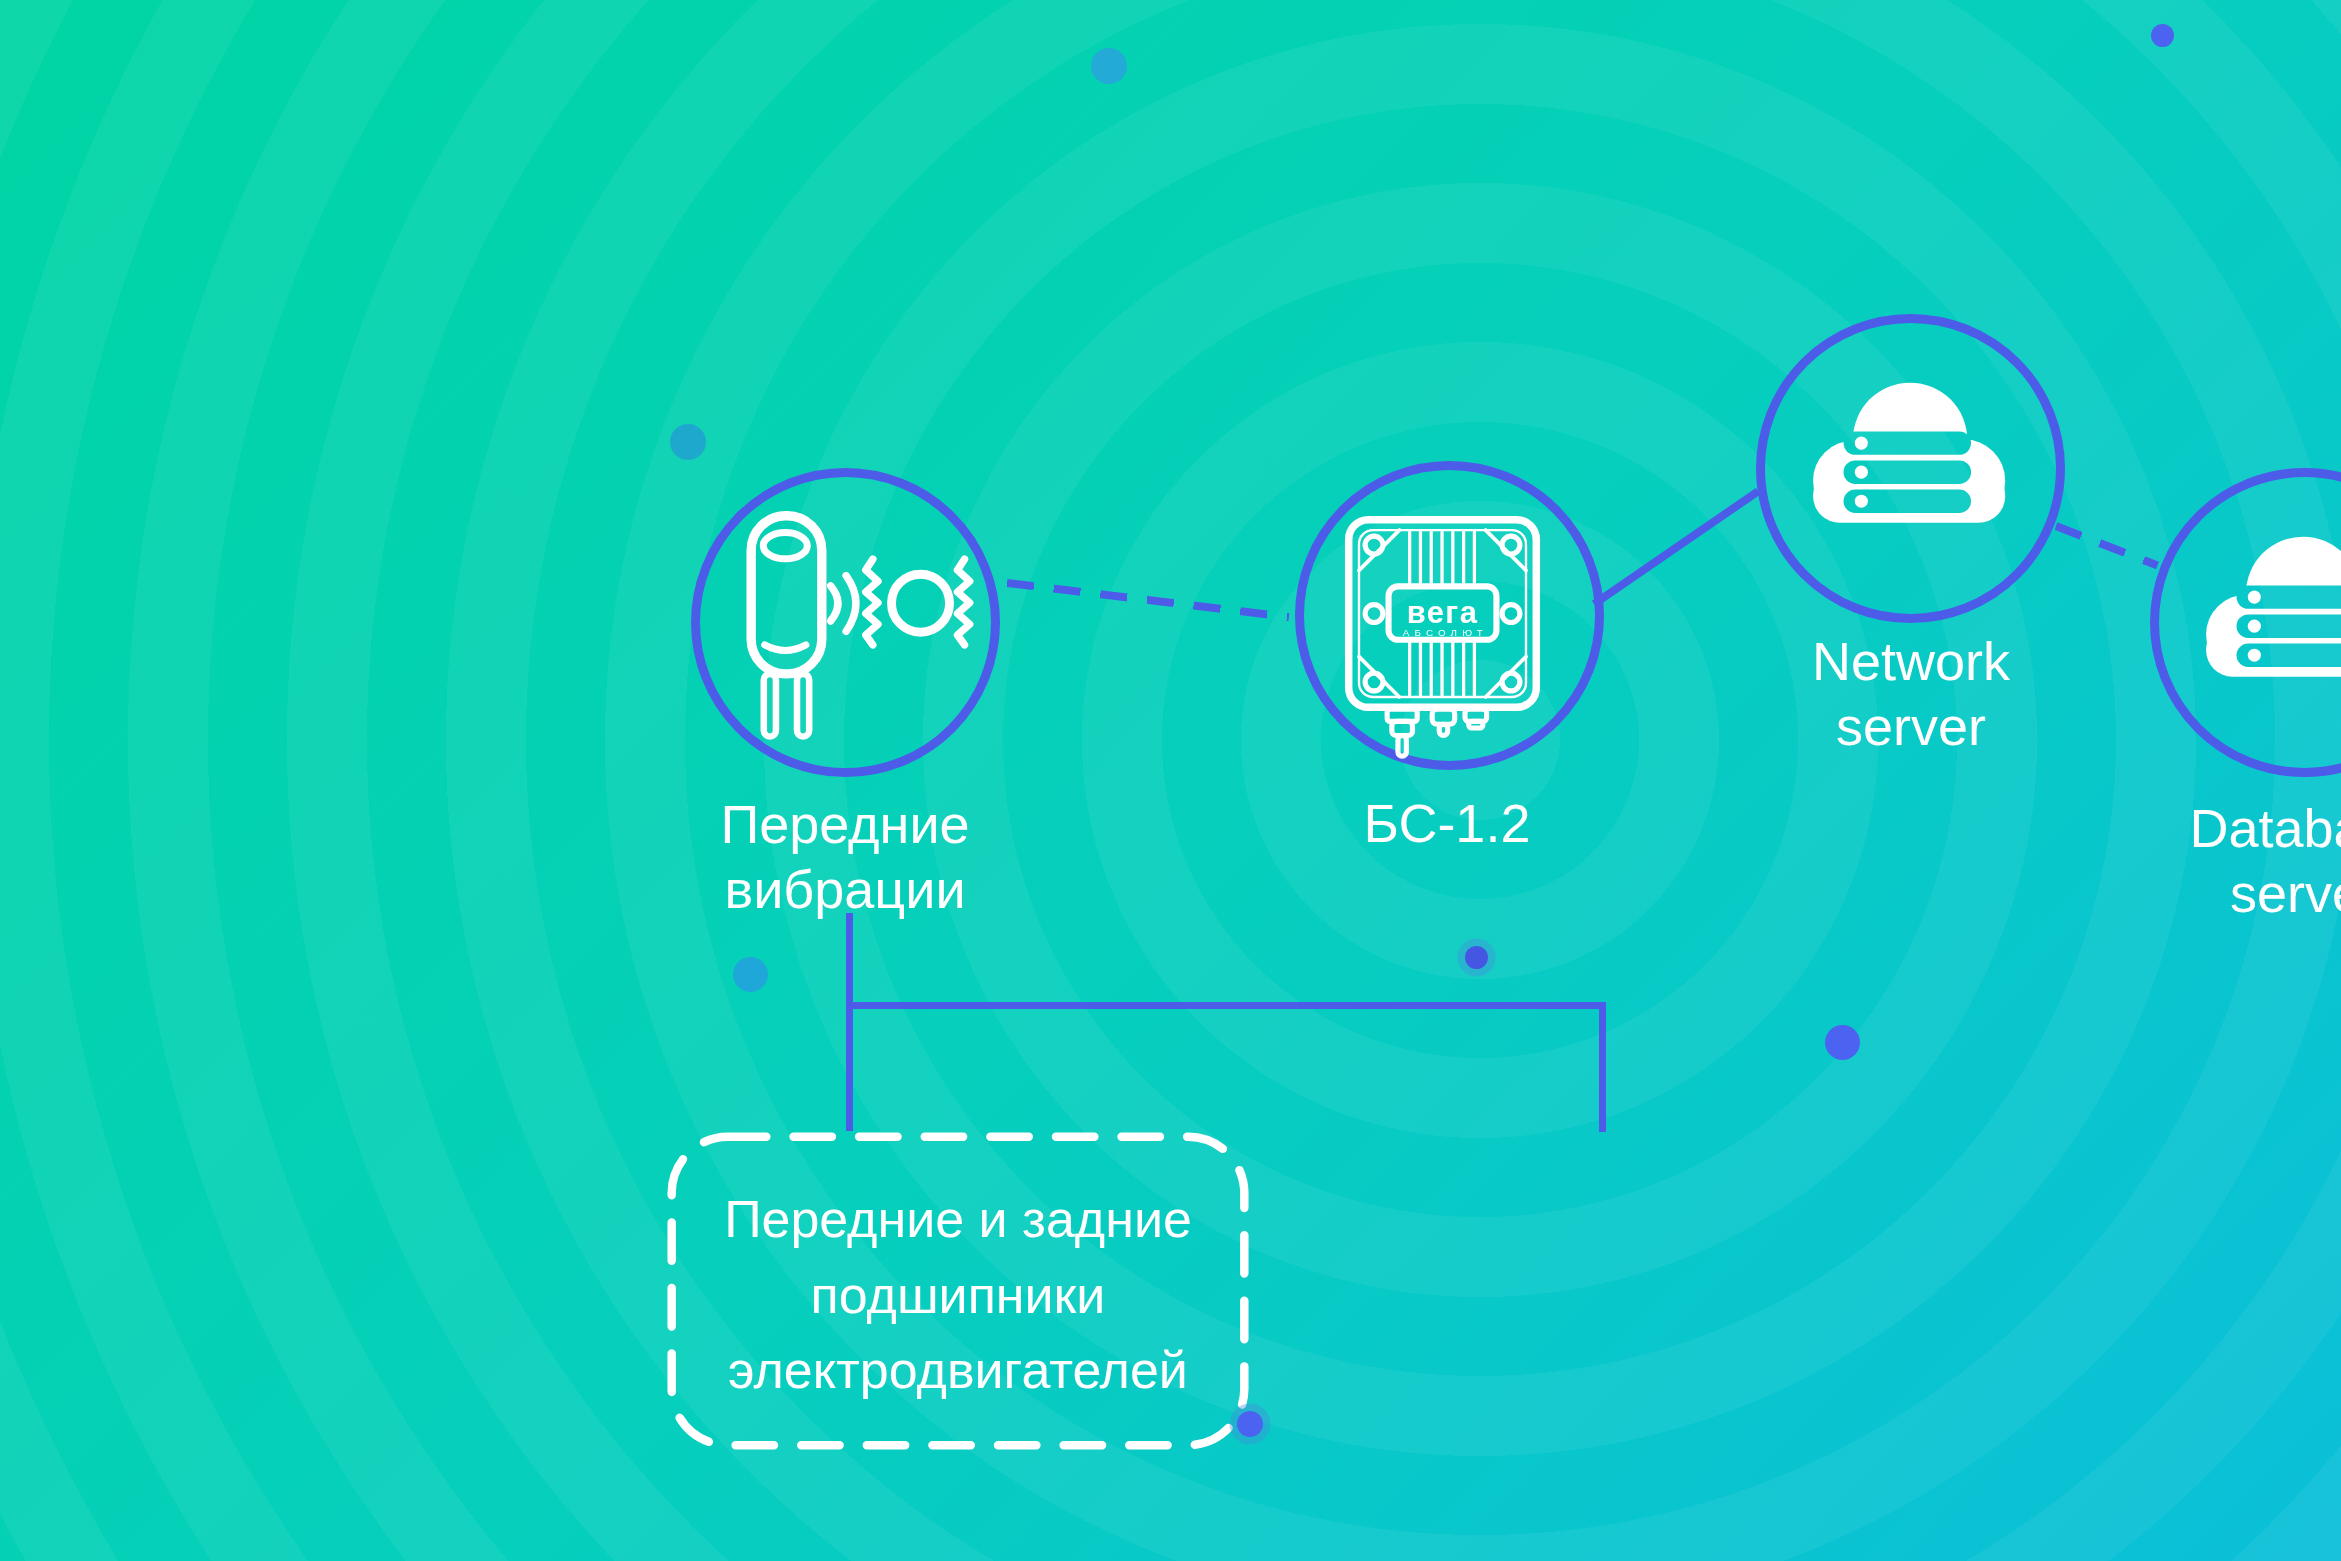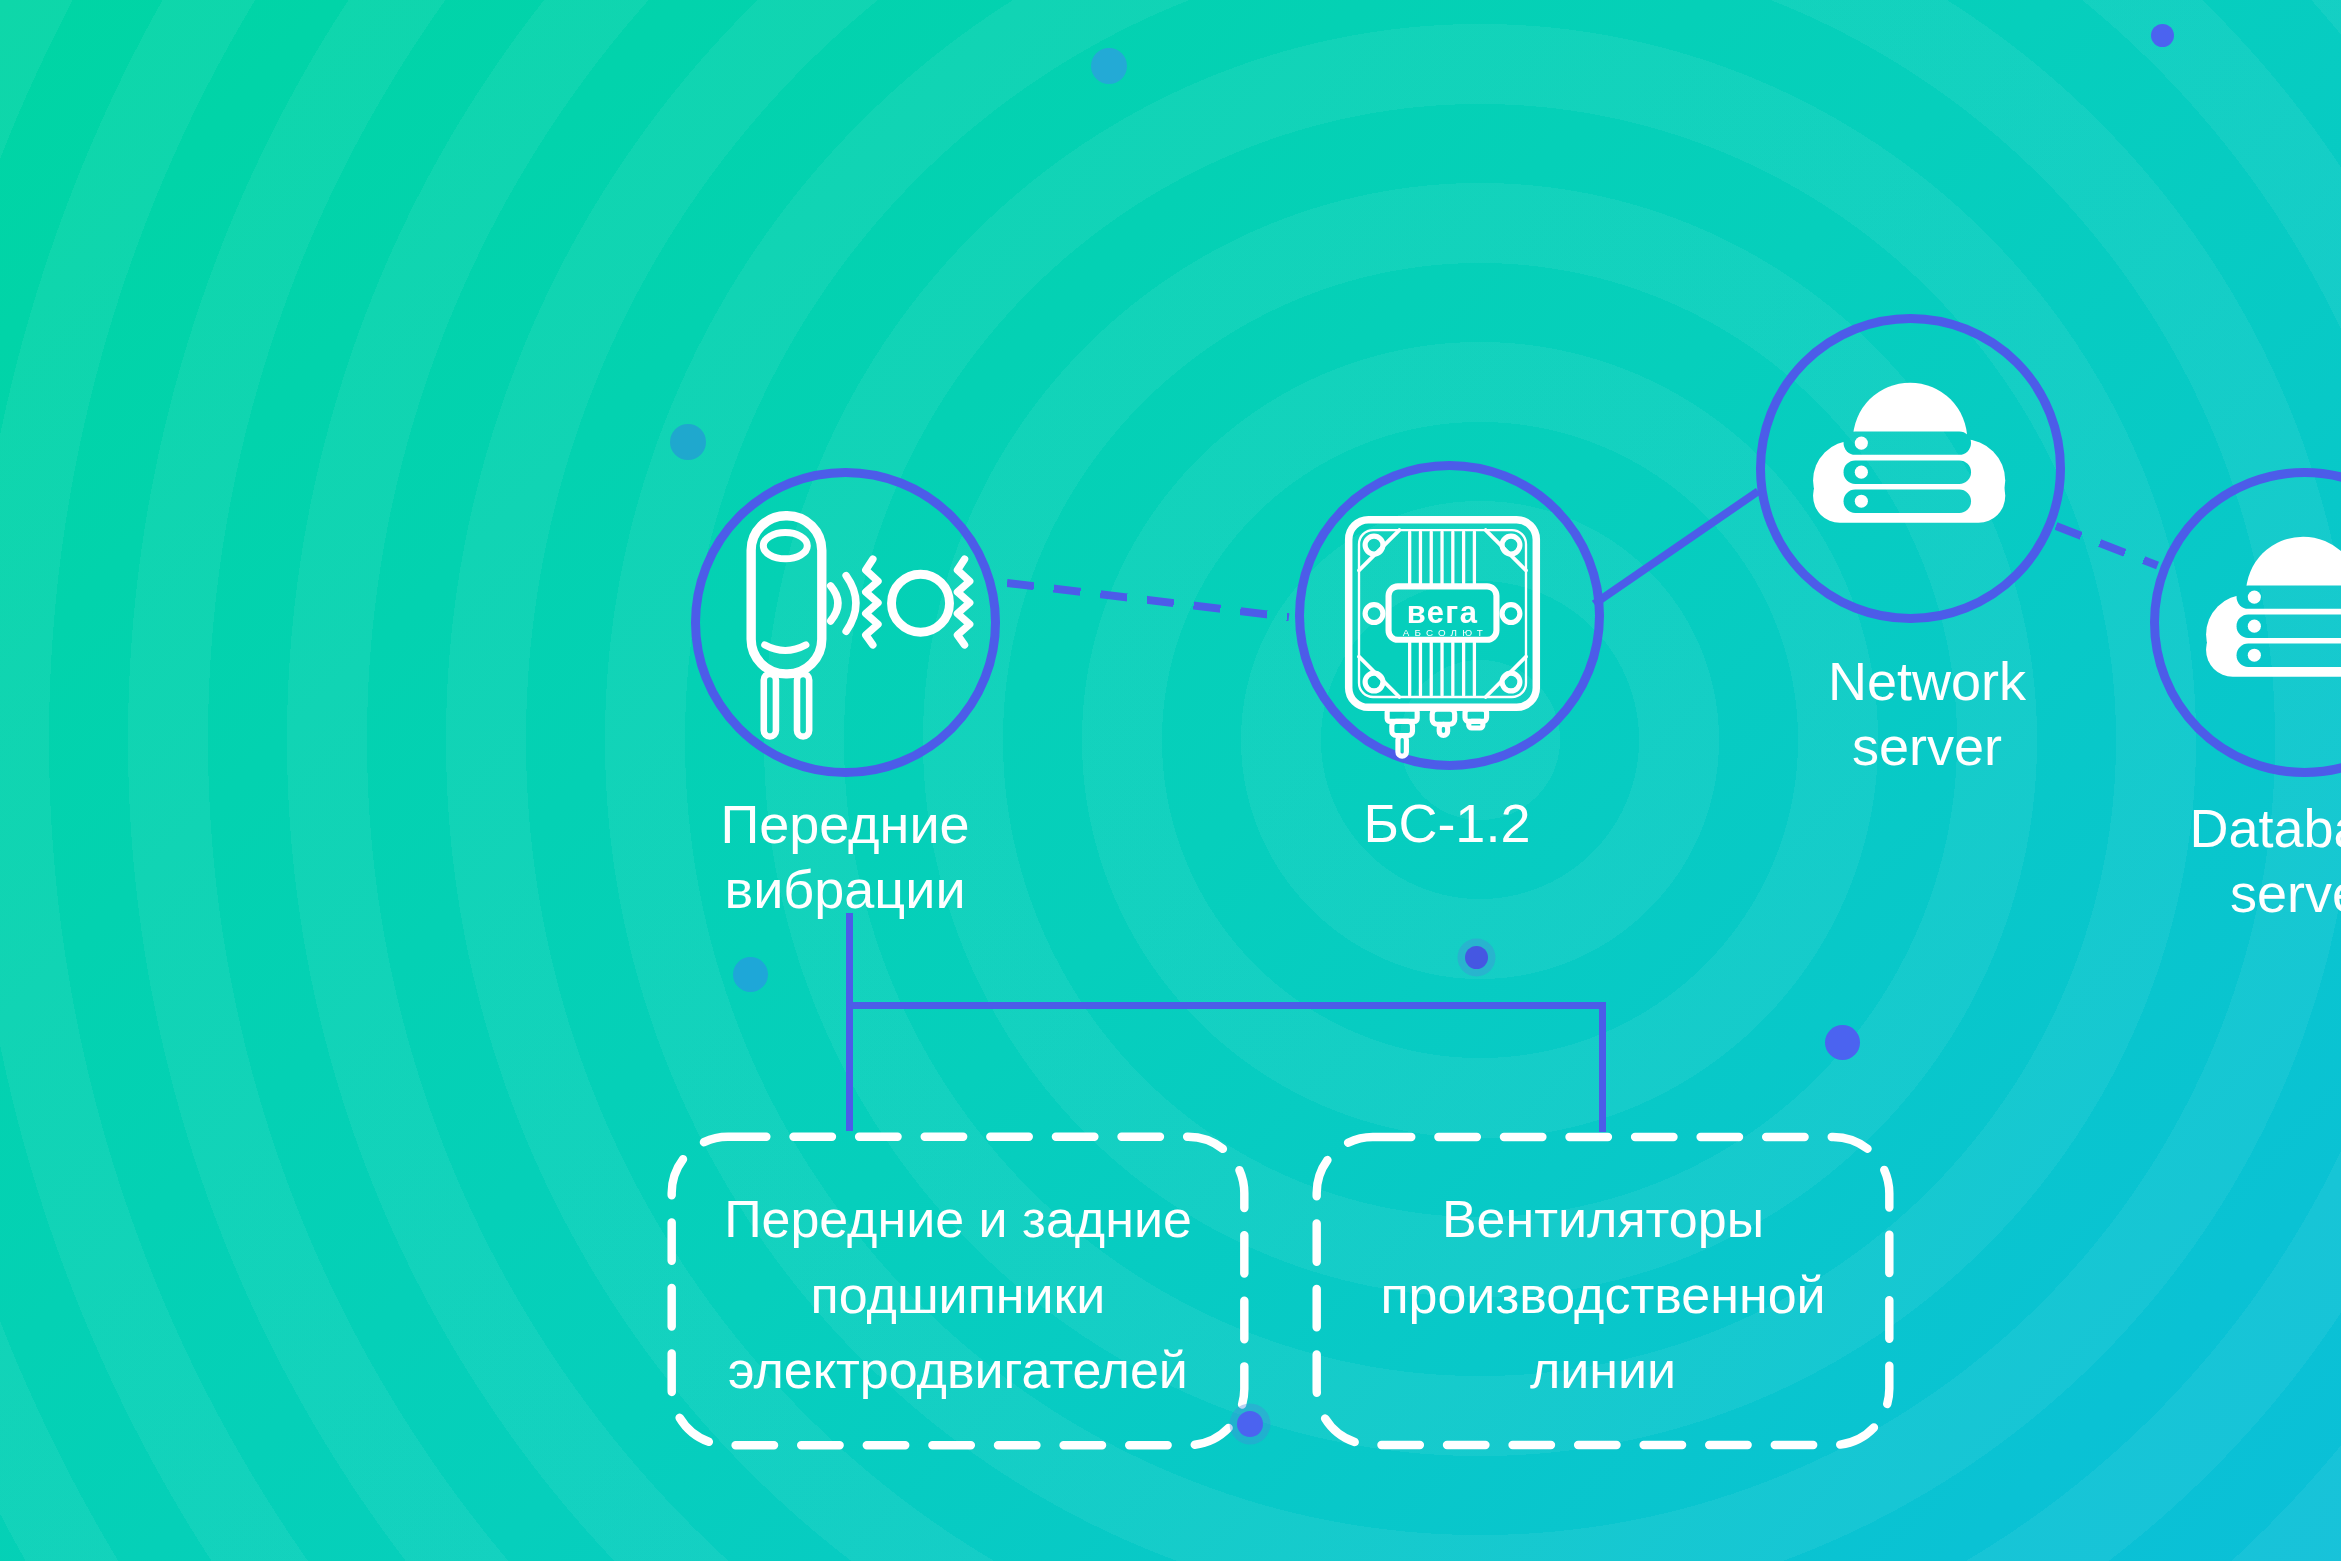--- a/index.html
+++ b/index.html
@@ -138,42 +138,34 @@
           <circle cx="133" cy="269" r="14"></circle>
         </g>
       </mask>
     </defs>
     <rect width="480" height="360" fill="#FFFFFF" mask="url(#cloud-mask-2)"></rect>
   </svg>
 
   <div class="node-label" style="left:845px;top:792px;">Передние
 вибрации</div>
   <div class="node-label" style="left:1447px;top:791px;">БС-1.2</div>
-  <div class="node-label" style="left:1911px;top:649px;margin-left:16px;">Network
+  <div class="node-label" style="left:1911px;top:629px;">Network
 server</div>
   <div class="node-label" style="left:2305px;top:796px;">Database
 server</div>
 
   <div class="src-box" style="left:667px;top:1132px;width:582px;height:318px;">
     <svg width="582" height="318" viewBox="0 0 1242 678">
       <rect x="10" y="10" width="1222" height="658" rx="120" fill="none" stroke="#FFFFFF" stroke-width="18" stroke-dasharray="82 58" stroke-linecap="round"></rect>
     </svg>
     <div class="box-label">Передние и задние
 подшипники
 электродвигателей</div>
   </div>
 
-  <div class="src-box" style="left:1312px;top:1132px;width:582px;height:318px;">
-    <svg width="582" height="318" viewBox="0 0 1243 678">
-      <rect x="10" y="10" width="1223" height="658" rx="120" fill="none" stroke="#FFFFFF" stroke-width="18" stroke-dasharray="82 58" stroke-linecap="round"></rect>
-    </svg>
-    <div class="box-label">Вентиляторы
-производственной
-линии</div>
-  </div>
 
   <div class="dot" style="left:1091px;top:48px;width:36px;height:36px;background:#23AAD6;"></div>
   <div class="dot" style="left:2151px;top:24px;width:23.4px;height:23.4px;background:#4B63F0;"></div>
   <div class="dot" style="left:670px;top:424px;width:36px;height:36px;background:#1FA8CE;"></div>
   <div class="dot" style="left:733px;top:957px;width:35px;height:35px;background:#1EA7D8;"></div>
   <div class="dot halo" style="left:1465px;top:946px;width:23.4px;height:23.4px;background:#4557E2;"></div>
   <div class="dot" style="left:1825px;top:1025px;width:35px;height:35px;background:#4B63F0;"></div>
 
   <div class="dot halo" style="left:1237px;top:1411px;width:26px;height:26px;background:#4B63F0;"></div>
 

